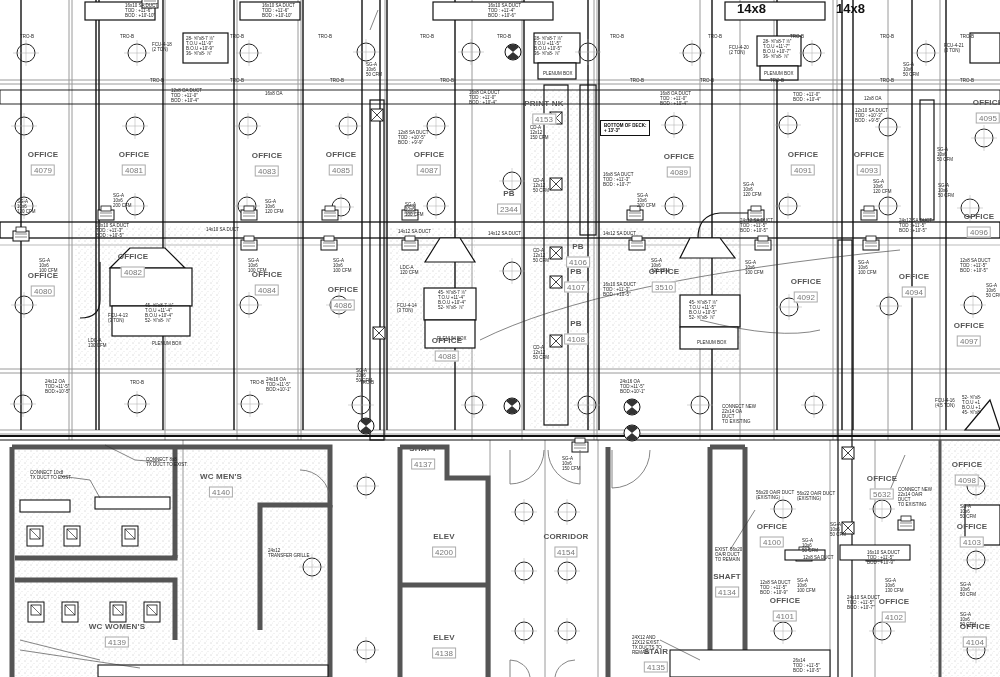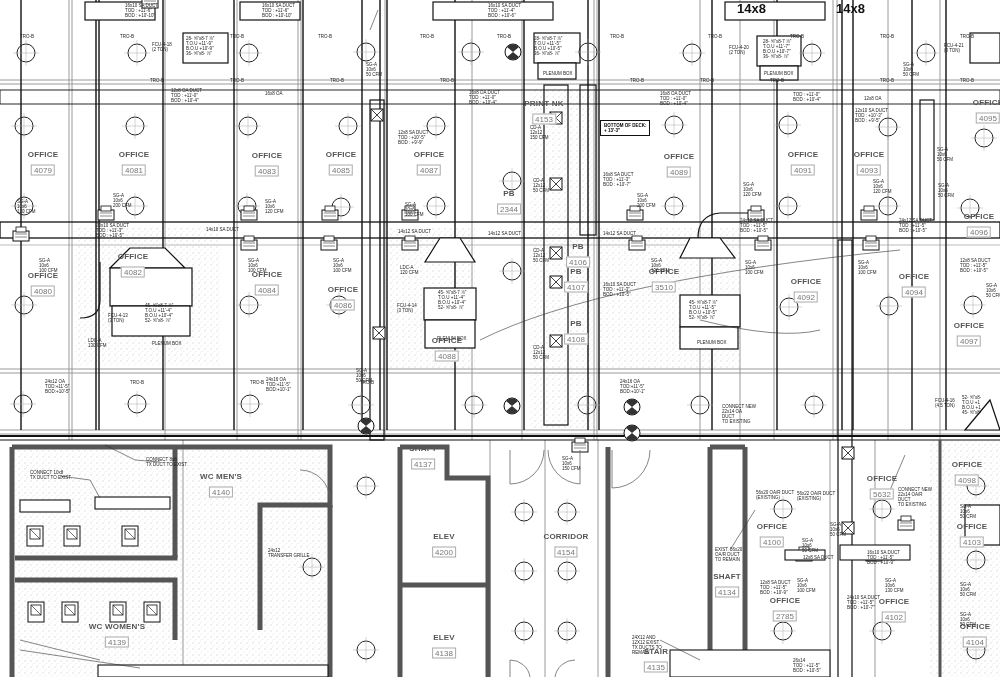--- a/index.html
+++ b/index.html
@@ -353,21 +353,21 @@
     <div class="room" style="left: 423px; top: 457px;"><span class="nm">SHAFT</span><span class="num">4137</span></div>
     <div class="room" style="left: 444px; top: 545px;"><span class="nm">ELEV</span><span class="num">4200</span></div>
     <div class="room" style="left: 444px; top: 646px;"><span class="nm">ELEV</span><span class="num">4138</span></div>
     <div class="room" style="left: 566px; top: 545px;"><span class="nm">CORRIDOR</span><span class="num">4154</span></div>
     <div class="room" style="left: 656px; top: 660px;"><span class="nm">STAIR</span><span class="num">4135</span></div>
     <div class="room" style="left: 727px; top: 585px;"><span class="nm">SHAFT</span><span class="num">4134</span></div>
     <div class="room" style="left: 882px; top: 487px;"><span class="nm">OFFICE</span><span class="num">5632</span></div>
     <div class="room" style="left: 967px; top: 473px;"><span class="nm">OFFICE</span><span class="num">4098</span></div>
     <div class="room" style="left: 772px; top: 535px;"><span class="nm">OFFICE</span><span class="num">4100</span></div>
     <div class="room" style="left: 972px; top: 535px;"><span class="nm">OFFICE</span><span class="num">4103</span></div>
-    <div class="room" style="left: 785px; top: 609px;"><span class="nm">OFFICE</span><span class="num">2785</span></div>
+    <div class="room" style="left: 785px; top: 609px;"><span class="nm">OFFICE</span><span class="num">4101</span></div>
     <div class="room" style="left: 894px; top: 610px;"><span class="nm">OFFICE</span><span class="num">4102</span></div>
     <div class="room" style="left: 975px; top: 635px;"><span class="nm">OFFICE</span><span class="num">4104</span></div>
   </div>
 <div id="tags">
     <div class="note" style="left: 125px; top: 3px;">16x10 SA DUCT
 TOD : +11'-6"
 BOD : +10'-10"</div>
     <div class="note" style="left: 262px; top: 3px;">16x10 SA DUCT
 TOD : +11'-6"
 BOD : +10'-10"</div>

